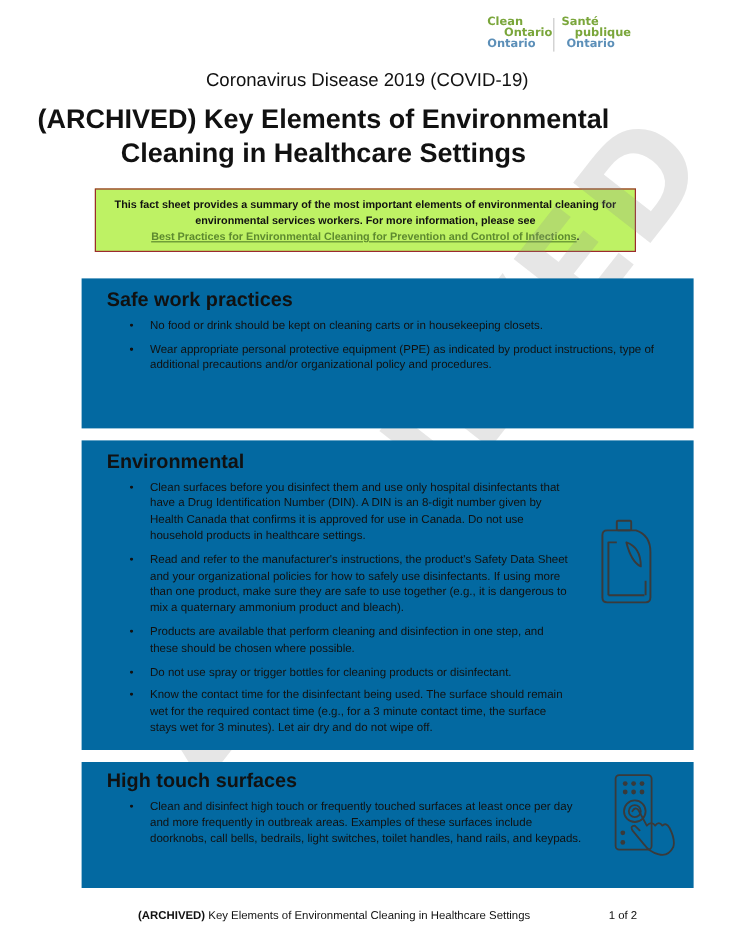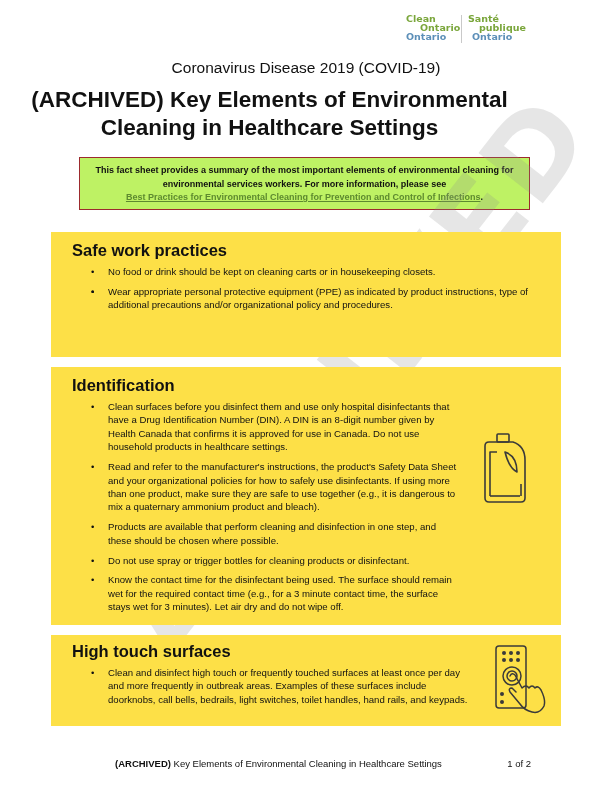--- a/index.html
+++ b/index.html
@@ -23,35 +23,35 @@
   .subtitle { position: absolute; top: 59px; left: 0; width: 612px; text-align: center; font-size: 15.5px; color: #111; }
   .title { position: absolute; top: 86px; left: 0; width: 539px; text-align: center; font-size: 22.5px; font-weight: bold; line-height: 28px; color: #111; }
 
   .callout {
     position: absolute; left: 79px; top: 157px; width: 451px; height: 53px;
     background: #bef264; border: 1.5px solid #9c2a2e; box-sizing: border-box;
     text-align: center; font-size: 9px; font-weight: bold; line-height: 13.5px; padding-top: 6px; color: #111;
   }
   .callout a { color: #5d8a2f; text-decoration: underline; margin-top: 32px; }
 
-  .section { position: absolute; left: 51px; width: 510px; background: #fde047; }
+  .section { position: absolute; left: 68px; width: 510px; background: #0369a1; }
   .section h2 { margin: 0; position: absolute; left: 21px; font-size: 16.5px; font-weight: bold; color: #111; }
   .section ul { position: absolute; left: 40px; margin: 0; padding: 0; list-style: none; font-size: 9.6px; line-height: 13.4px; color: #111; }
   .section li { position: relative; padding-left: 17px; margin-bottom: 6.5px; }
   .section li .dot { position: absolute; left: 0; top: 0; }
 
   #sec1 { top: 232px; height: 125px; }
   #sec1 h2 { top: 9px; }
   #sec1 ul { top: 33px; width: 460px; }
 
   #sec2 { top: 367px; height: 258px; }
   #sec2 h2 { top: 9px; }
   #sec2 ul { top: 33px; width: 370px; }
 
-  #sec3 { top: 635px; height: 91px; }
+  #sec3 { top: 635px; height: 105px; }
   #sec3 h2 { top: 7px; }
   #sec3 ul { top: 31px; width: 380px; }
 
   .icon-bottle { position: absolute; left: 430px; top: 65px; width: 48px; height: 72px; }
   .icon-touch { position: absolute; left: 443px; top: 9px; width: 60px; height: 70px; }
 
   .watermark {
     position: absolute; left: 40px; top: 360px; width: 560px; text-align: center;
     font-size: 112px; font-weight: bold; color: rgba(140,140,140,0.22); transform: rotate(-52deg);
     transform-origin: center center; letter-spacing: 4px; pointer-events: none; font-family: "DejaVu Sans", sans-serif;
@@ -94,21 +94,21 @@
 <div class="section" id="sec1">
   <h2>Safe work practices</h2>
   <ul>
     <li><span class="dot">•</span><span>No food or drink should be kept on cleaning carts or in housekeeping closets.</span></li>
     <li><span class="dot">•</span></li>
     <li><span class="dot">•</span><span>Wear appropriate personal protective equipment (PPE) as indicated by product instructions, type of additional precautions and/or organizational policy and procedures.</span></li>
   </ul>
 </div>
 
 <div class="section" id="sec2">
-  <h2>Identification</h2>
+  <h2>Environmental</h2>
   <ul>
     <li><span class="dot">•</span><span>Clean surfaces before you disinfect them and use only hospital disinfectants that have a Drug Identification Number (DIN). A DIN is an 8-digit number given by Health Canada that confirms it is approved for use in Canada. Do not use household products in healthcare settings.</span></li>
     <li><span class="dot">•</span><span>Read and refer to the manufacturer's instructions, the product's Safety Data Sheet and your organizational policies for how to safely use disinfectants. If using more than one product, make sure they are safe to use together (e.g., it is dangerous to mix a quaternary ammonium product and bleach).</span></li>
     <li><span class="dot">•</span><span>Products are available that perform cleaning and disinfection in one step, and these should be chosen where possible.</span></li>
     <li><span class="dot">•</span><span>Do not use spray or trigger bottles for cleaning products or disinfectant.</span></li>
     <li><span class="dot">•</span><span>Know the contact time for the disinfectant being used. The surface should remain wet for the required contact time (e.g., for a 3 minute contact time, the surface stays wet for 3 minutes). Let air dry and do not wipe off.</span></li>
   </ul>
   <svg class="icon-bottle" viewBox="0 0 48 72" fill="none" stroke="#3a3a3a" stroke-width="1.6" stroke-linejoin="round">
     <rect x="16" y="2" width="12" height="8" rx="1"></rect>
     <path d="M12 10 H32 Q44 14 44 28 V66 Q44 70 40 70 H8 Q4 70 4 66 V14 Q4 10 8 10 Z"></path>

